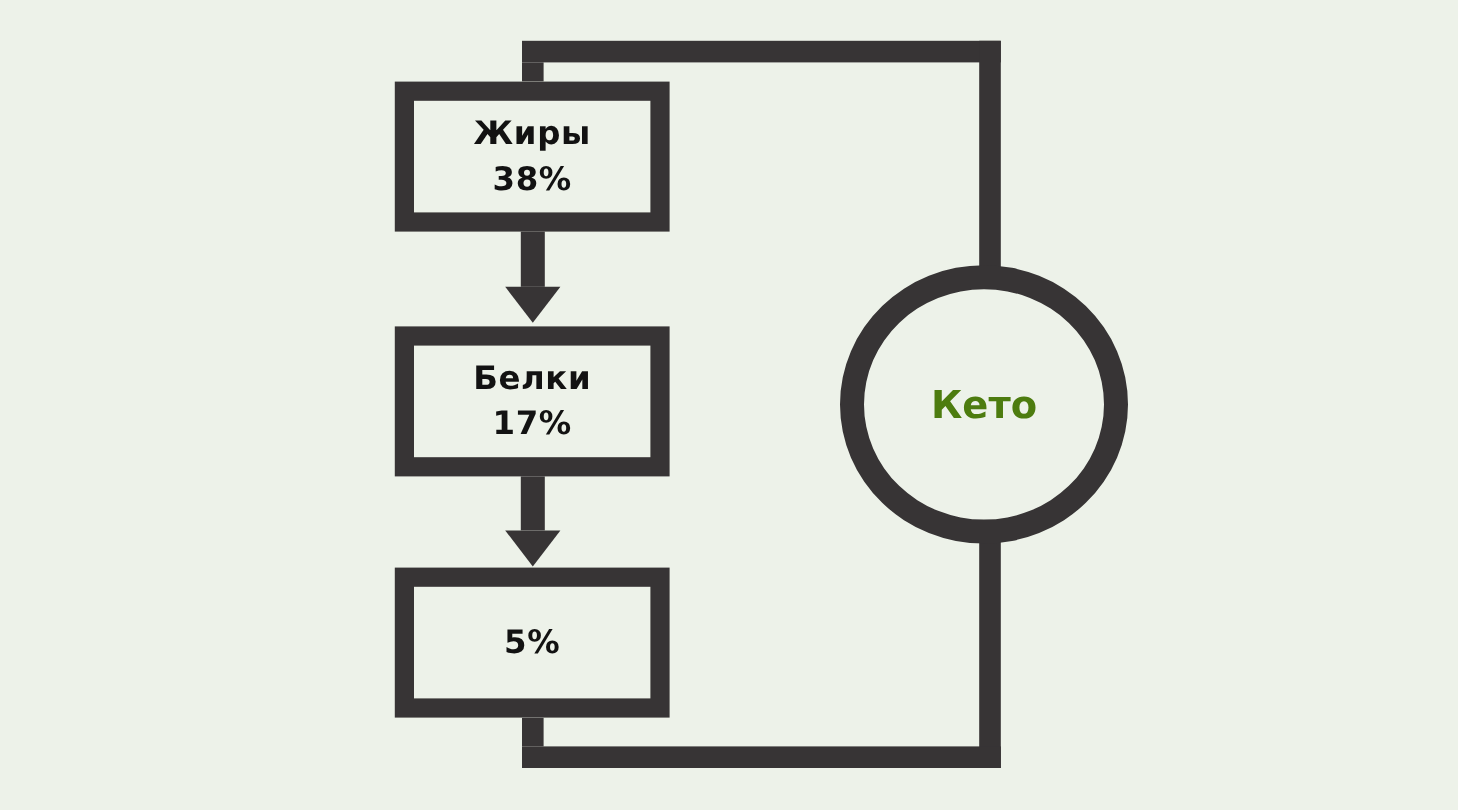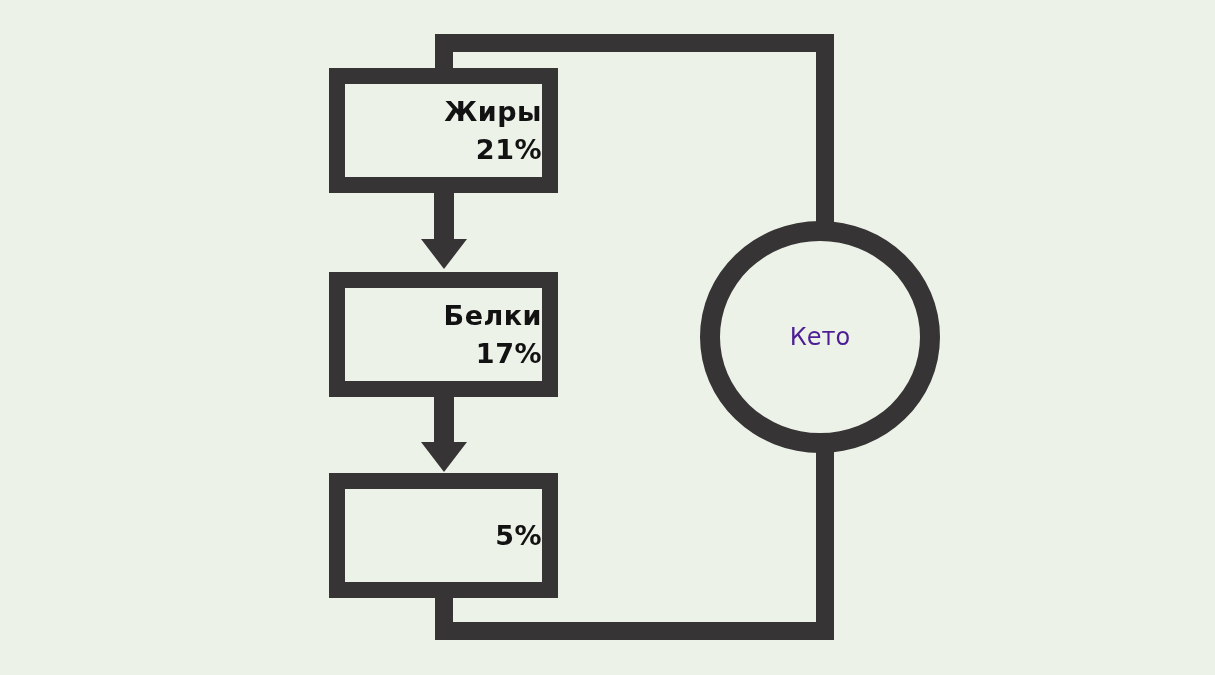--- a/index.html
+++ b/index.html
@@ -23,21 +23,21 @@
   .node-box {
     position: absolute;
     left: 329px;
     width: 229px;
     height: 125px;
     box-sizing: border-box;
     border: 16px solid #373435;
     background: #EDF2E9;
     display: flex;
     flex-direction: column;
-    align-items: flex-end;
+    align-items: center;
     justify-content: center;
     text-align: center;
   }
   .node-label, .node-value {
     font-weight: bold;
     font-size: 27px;
     line-height: 38px;
     color: #121212;
     letter-spacing: 0.5px;
   }
@@ -66,42 +66,42 @@
     border: 20px solid #373435;
     border-radius: 50%;
     background: #EDF2E9;
     display: flex;
     flex-direction: column;
     align-items: center;
     justify-content: center;
     text-align: center;
   }
   .hub-line {
-    font-size: 24px;
+    font-size: 32px;
     line-height: 55px;
-    font-weight: 400;
-    color: #4c1d95;
+    font-weight: 700;
+    color: #4d7c0f;
   }
 </style>
 </head>
 <body>
 
 <div class="canvas">
 
   <div class="line" style="left:435px; top:34px; width:399px; height:18px;"></div>
   <div class="line" style="left:435px; top:52px; width:18px; height:16px;"></div>
   <div class="line" style="left:816px; top:34px; width:18px; height:189px;"></div>
 
   <div class="line" style="left:816px; top:451px; width:18px; height:189px;"></div>
   <div class="line" style="left:435px; top:622px; width:399px; height:18px;"></div>
   <div class="line" style="left:435px; top:598px; width:18px; height:24px;"></div>
 
   <div class="node-box" style="top:68px;">
     <div class="node-label">Жиры</div>
-    <div class="node-value">21%</div>
+    <div class="node-value">38%</div>
   </div>
 
   <div class="arrow-shaft" style="top:193px; height:46px;"></div>
   <div class="arrow-head" style="top:239px;"></div>
 
   <div class="node-box" style="top:272px;">
     <div class="node-label">Белки</div>
     <div class="node-value">17%</div>
   </div>
 

